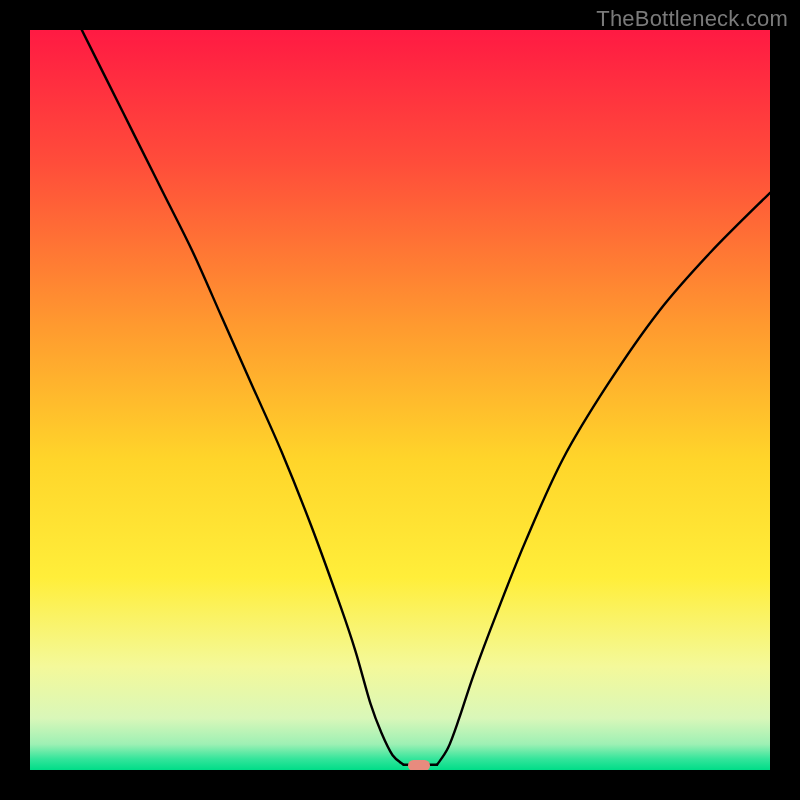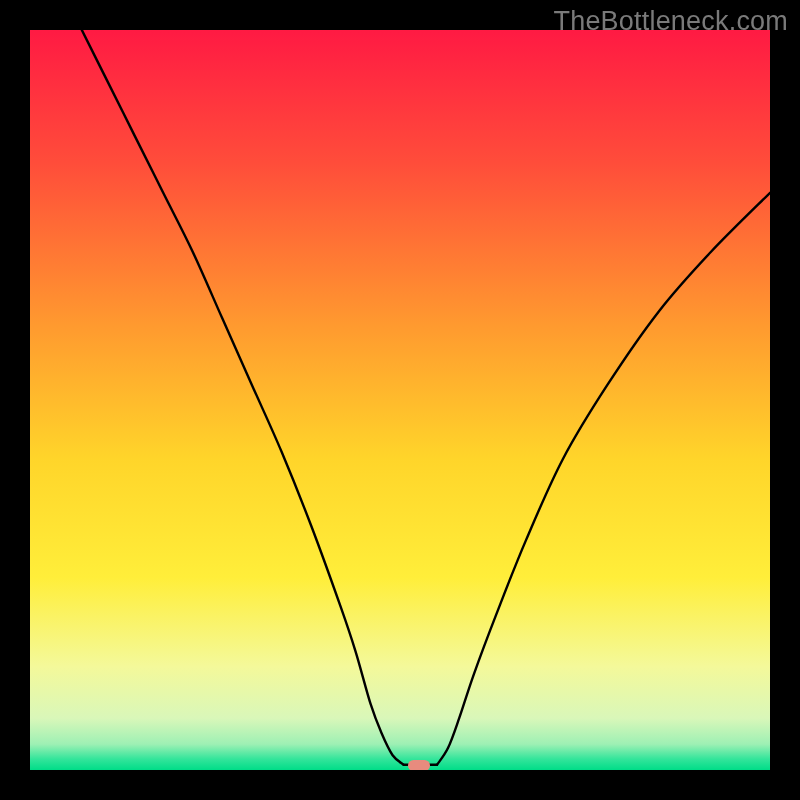--- a/index.html
+++ b/index.html
@@ -47,21 +47,21 @@
     background: #e88b7e;
     border-radius: 6px;
     width: 22px;
     height: 11px;
   }
   .watermark {
     position: absolute;
     top: 6px;
     right: 12px;
     color: #7a7a7a;
-    font-size: 27px;
+    font-size: 22px;
     font-weight: 500;
     letter-spacing: 0.2px;
   }
 </style>
 </head>
 <body>
 
 <div class="frame">
 
   <div class="plot-area">

